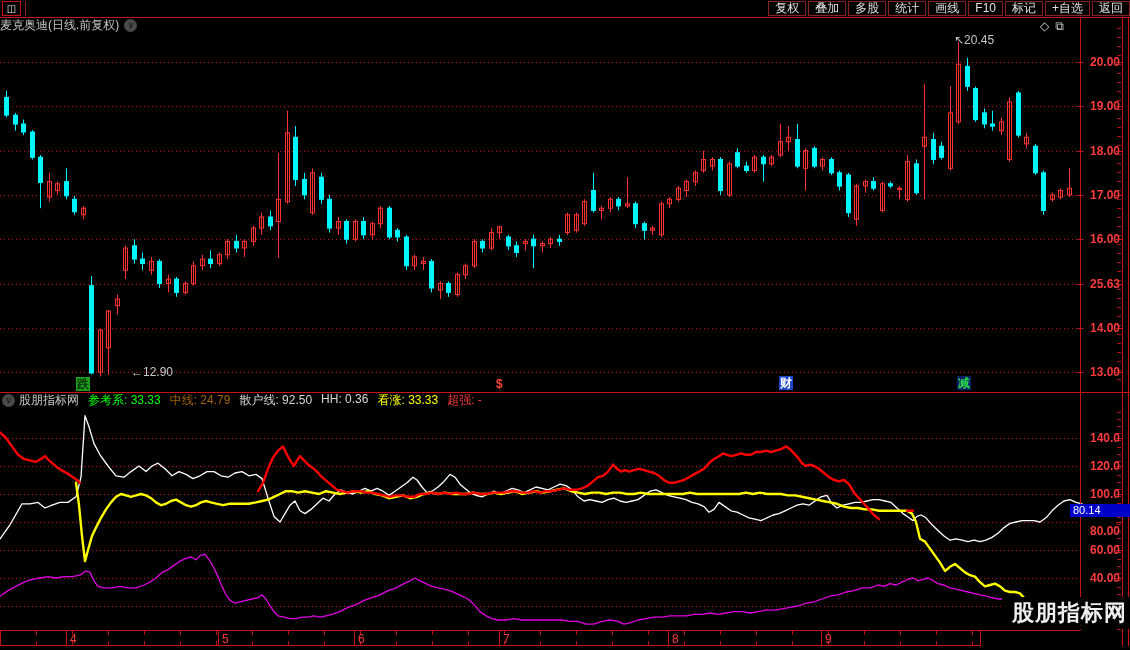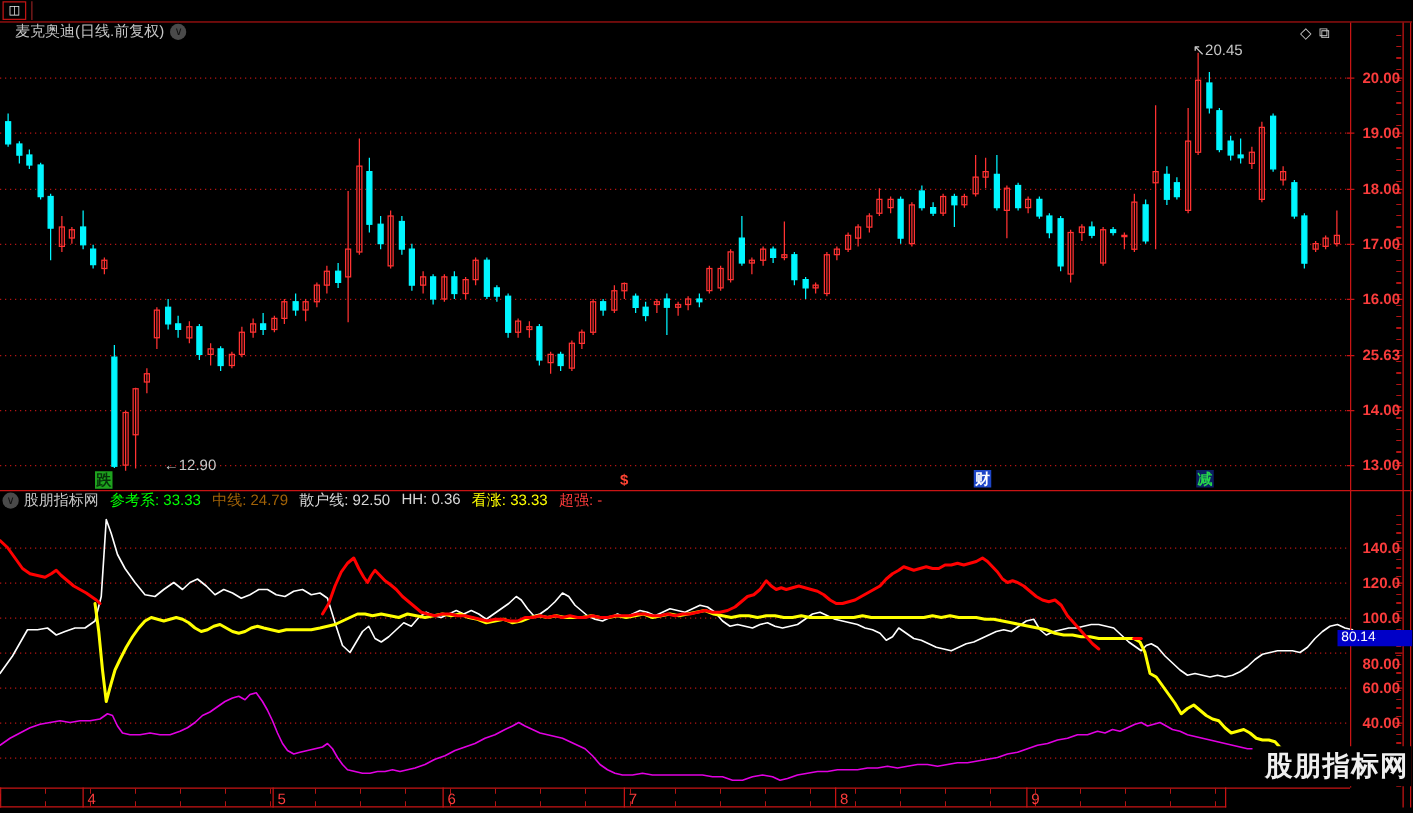--- a/index.html
+++ b/index.html
@@ -10,21 +10,21 @@
   .menubar{position:absolute;left:0;top:0;width:1130px;height:17px;display:flex;align-items:center;
            font-size:12px;z-index:5;background:#000;}
   .menu-iconbox{width:17px;height:13px;border:1px solid #c01414;border-right:1px solid #c01414;margin-left:2px;
                 display:flex;align-items:center;justify-content:center;color:#e8e8e8;font-size:10px;line-height:10px;}
   .menu-sep{width:1px;height:15px;background:#8a1f1f;margin:0 4px;}
   .mitem{color:#dcdcdc;margin:0 6px;white-space:nowrap;cursor:default;}
   .mitem.active{color:#00e5e5;}
   .menu-right{margin-left:auto;display:flex;align-items:center;height:17px;}
   .mbtn{border:1px solid #8a1f1f;color:#e0e0e0;padding:0 6px;height:13px;line-height:13px;margin-left:2px;white-space:nowrap;}
   
-  .titlebar{position:absolute;left:12px;top:18px;width:1090px;height:15px;display:flex;align-items:center;
+  .titlebar{position:absolute;left:0;top:18px;width:1090px;height:15px;display:flex;align-items:center;
             font-size:12px;color:#c4c4c4;z-index:5;}
   .chev-circle{display:inline-block;width:13px;height:13px;border-radius:50%;background:#4a4a4a;color:#111;
                font-size:9px;line-height:13px;text-align:center;margin-left:5px;}
   .title-icons{position:absolute;left:1040px;top:19px;z-index:6;color:#c8c8c8;font-size:12px;display:flex;gap:6px;}
   
   .axlab{position:absolute;color:#fa3c3c;font-size:12px;font-weight:bold;z-index:4;white-space:nowrap;}
   .tick-strip-upper{position:absolute;left:1117px;top:28px;width:4px;height:360px;z-index:3;
     background:repeating-linear-gradient(180deg,#b41414 0 1px,transparent 1px 9px);}
   .tick-strip-lower{position:absolute;left:1117px;top:412px;width:4px;height:218px;z-index:3;
     background:repeating-linear-gradient(180deg,#b41414 0 1px,transparent 1px 7px);}
@@ -366,20 +366,31 @@
       <line x1="1116" y1="550.5" x2="1122" y2="550.5" stroke="#c81414" stroke-width="1"></line>
       <line x1="1116" y1="578.5" x2="1122" y2="578.5" stroke="#c81414" stroke-width="1"></line>
       <line x1="1116" y1="606.5" x2="1122" y2="606.5" stroke="#c81414" stroke-width="1"></line>
     </svg>
 
   <div class="menubar">
     <div class="menu-iconbox">
         <span>◫</span>
       </div>
     <div class="menu-sep"></div>
+    <div class="menu-right" id="menu-right">
+        <span class="mbtn">复权</span>
+        <span class="mbtn">叠加</span>
+        <span class="mbtn">多股</span>
+        <span class="mbtn">统计</span>
+        <span class="mbtn">画线</span>
+        <span class="mbtn">F10</span>
+        <span class="mbtn">标记</span>
+        <span class="mbtn">+自选</span>
+        <span class="mbtn">返回</span>
+      </div>
   </div>
 
   <div class="titlebar">
     <span>麦克奥迪(日线.前复权)</span>
     <span class="chev-circle"><span>∨</span></span>
   </div>
   <div class="title-icons">
     <span>◇</span>
     <span>⧉</span>
   </div>

